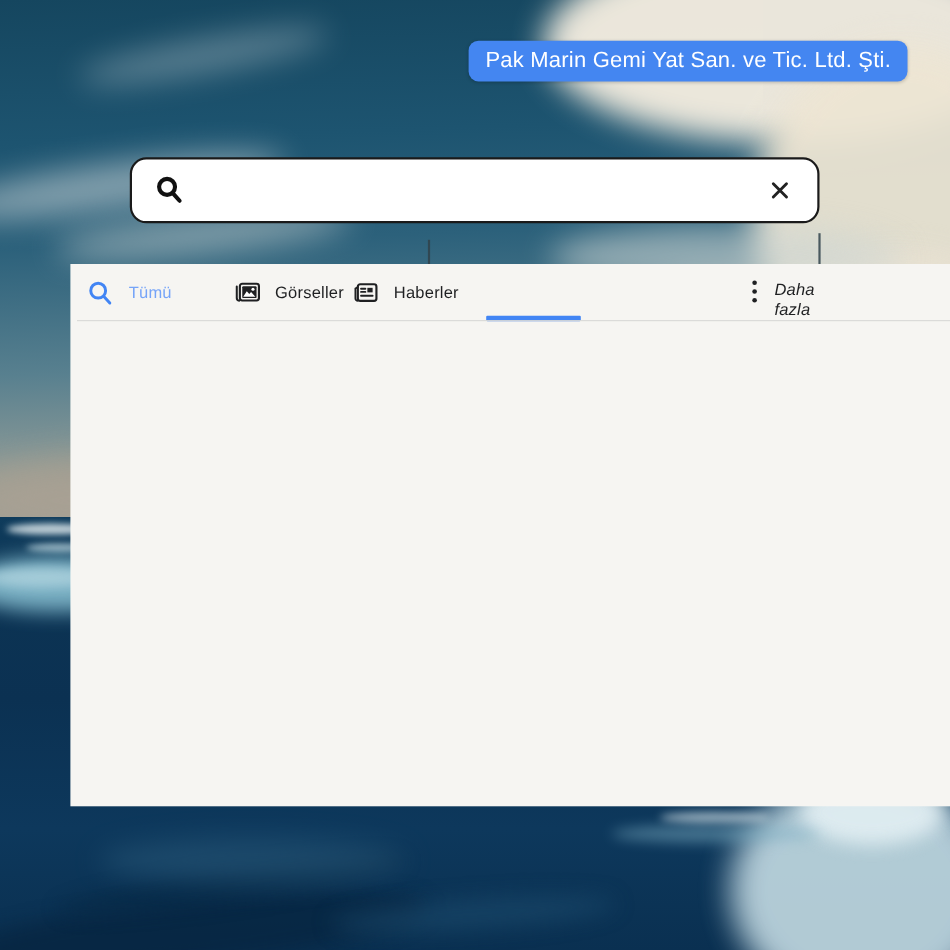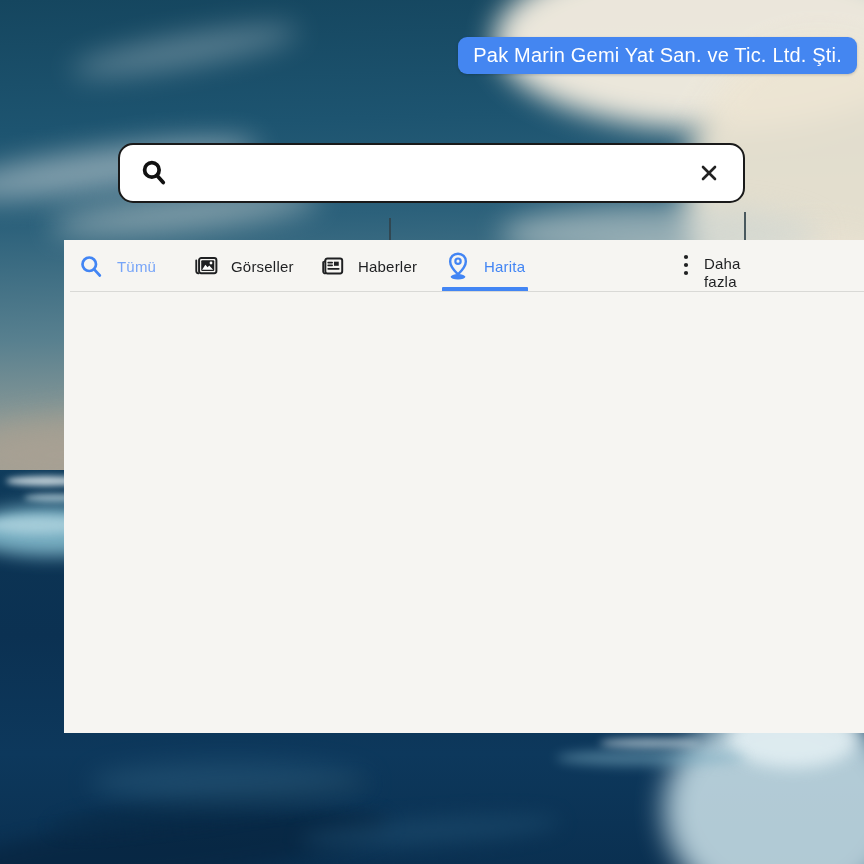--- a/index.html
+++ b/index.html
@@ -51,21 +51,21 @@
   .w10{right:6px;bottom:96px;width:130px;height:60px;background:#e8f3f6;opacity:.8;filter:blur(8px);}
   .w11{left:556px;bottom:98px;width:190px;height:16px;background:#7fb0c4;opacity:.5;filter:blur(6px);}
   .w12{left:600px;bottom:116px;width:100px;height:10px;background:#e5f1f4;opacity:.6;filter:blur(4px);}
   .w13{left:-50px;bottom:-14px;width:440px;height:60px;background:#07243f;opacity:.7;filter:blur(9px);transform:rotate(-6deg);}
   .w14{left:50px;bottom:44px;width:320px;height:30px;background:#082945;opacity:.55;filter:blur(8px);transform:rotate(-8deg);}
   .w15{left:90px;bottom:62px;width:280px;height:40px;background:#2a5a7a;opacity:.55;filter:blur(12px);}
   .w16{left:300px;bottom:20px;width:260px;height:26px;background:#1d4c6e;opacity:.6;filter:blur(10px);transform:rotate(-4deg);}
 
   
   .badge{
-    position:absolute;top:37px;right:7px;height:37px;
+    position:absolute;top:37px;right:39px;height:37px;
     display:flex;align-items:center;padding:0 15px;
     background:#4486f1;border-radius:9px;
     color:#fff;font-size:20px;font-weight:500;letter-spacing:.2px;
     box-shadow:0 1px 3px rgba(0,0,0,.18);
     justify-content:center;
   }
   
   .search-bar{
     position:absolute;left:118px;top:143px;width:627px;height:60px;
     background:#fff;border:2.5px solid #1a1a1a;border-radius:15px;
@@ -90,25 +90,25 @@
   .tabbar{position:relative;height:52px;}
   .tabbar .divider{
     position:absolute;left:6px;right:0;bottom:0;height:1px;background:#d9d9d6;
   }
   .tab{
     position:absolute;top:0;height:52px;display:flex;align-items:center;
     cursor:pointer;color:#1f2022;font-size:15px;font-weight:500;letter-spacing:.2px;
   }
   .tab .ticon{display:flex;align-items:center;margin-right:12px;}
   .tab-tumu{left:14px;color:#76a4f8;}
-  .tab-gorseller{left:129px;}
+  .tab-gorseller{left:148px;}
   .tab-haberler{left:256px;align-items:center;}
   .tab-harita{left:380px;color:#4285f4;}
   .tab-video{left:499px;}
-  .tab-more{left:616px;}
+  .tab-more{left:616px;font-style:italic;}
   .tab-more .tlabel{width:52px;line-height:18px;margin-top:14px;}
   .active-underline{
     position:absolute;left:378px;bottom:0;width:86px;height:5px;
     background:#4285f4;border-radius:1px;
   }
   .content{position:absolute;left:0;top:52px;right:0;bottom:0;}
 </style>
 </head>
 <body>
 
@@ -201,30 +201,20 @@
           <rect x="4.9" y="5" width="15.6" height="13.9" rx="2" stroke="#1f2022" stroke-width="1.8"></rect>
           <rect x="12.9" y="8" width="4.4" height="3.8" fill="#1f2022"></rect>
           <line x1="7.6" y1="8.8" x2="11.2" y2="8.8" stroke="#1f2022" stroke-width="1.6" stroke-linecap="round"></line>
           <line x1="7.6" y1="11.4" x2="11.2" y2="11.4" stroke="#1f2022" stroke-width="1.6" stroke-linecap="round"></line>
           <line x1="7.6" y1="14.6" x2="17.3" y2="14.6" stroke="#1f2022" stroke-width="1.6" stroke-linecap="round"></line>
         </svg>
       </span>
       <span class="tlabel">Haberler</span>
     </div>
 
-    <div class="tab tab-harita">
-      <span class="ticon">
-        <svg width="28" height="30" viewBox="0 0 24 26" fill="none">
-          <ellipse cx="12" cy="22.4" rx="6.4" ry="2.4" fill="#4285f4"></ellipse>
-          <path d="M12 2.4 C8 2.4 5.2 5.3 5.2 9 C5.2 12.4 8.1 16.4 12 20.2 C15.9 16.4 18.8 12.4 18.8 9 C18.8 5.3 16 2.4 12 2.4 Z" fill="#f6f5f2" stroke="#4285f4" stroke-width="2.1"></path>
-          <circle cx="12" cy="8.8" r="2.3" fill="none" stroke="#4285f4" stroke-width="1.9"></circle>
-        </svg>
-      </span>
-      <span class="tlabel">Harita</span>
-    </div>
 
 
     <div class="tab tab-more">
       <span class="ticon">
         <svg width="12" height="28" viewBox="0 0 12 28" fill="#1f2022">
           <circle cx="6" cy="5" r="2.1"></circle>
           <circle cx="6" cy="13" r="2.1"></circle>
           <circle cx="6" cy="21" r="2.1"></circle>
         </svg>
       </span>

